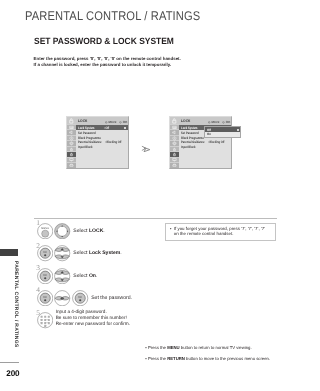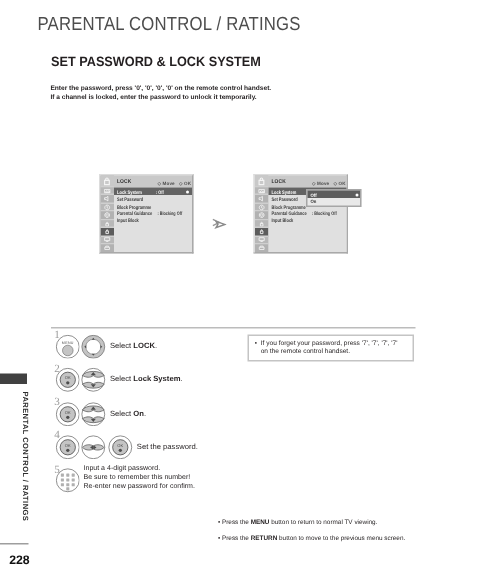--- a/index.html
+++ b/index.html
@@ -363,14 +363,14 @@
   </div>
 
   <div id="footnotes">
       <div class="fn"><span class="bul">•</span> <span>Press the <span class="b">MENU</span> button to return to normal TV viewing.</span></div>
       <div class="fn"><span class="bul">•</span> <span>Press the <span class="b">RETURN</span> button to move to the previous menu screen.</span></div>
     </div>
 
   <div id="side-tab"></div>
   <div id="side-label">PARENTAL CONTROL / RATINGS</div>
   <div id="page-rule"></div>
-  <div id="page-num">228</div>
+  <div id="page-num">200</div>
 </div>
 
 </body></html>

